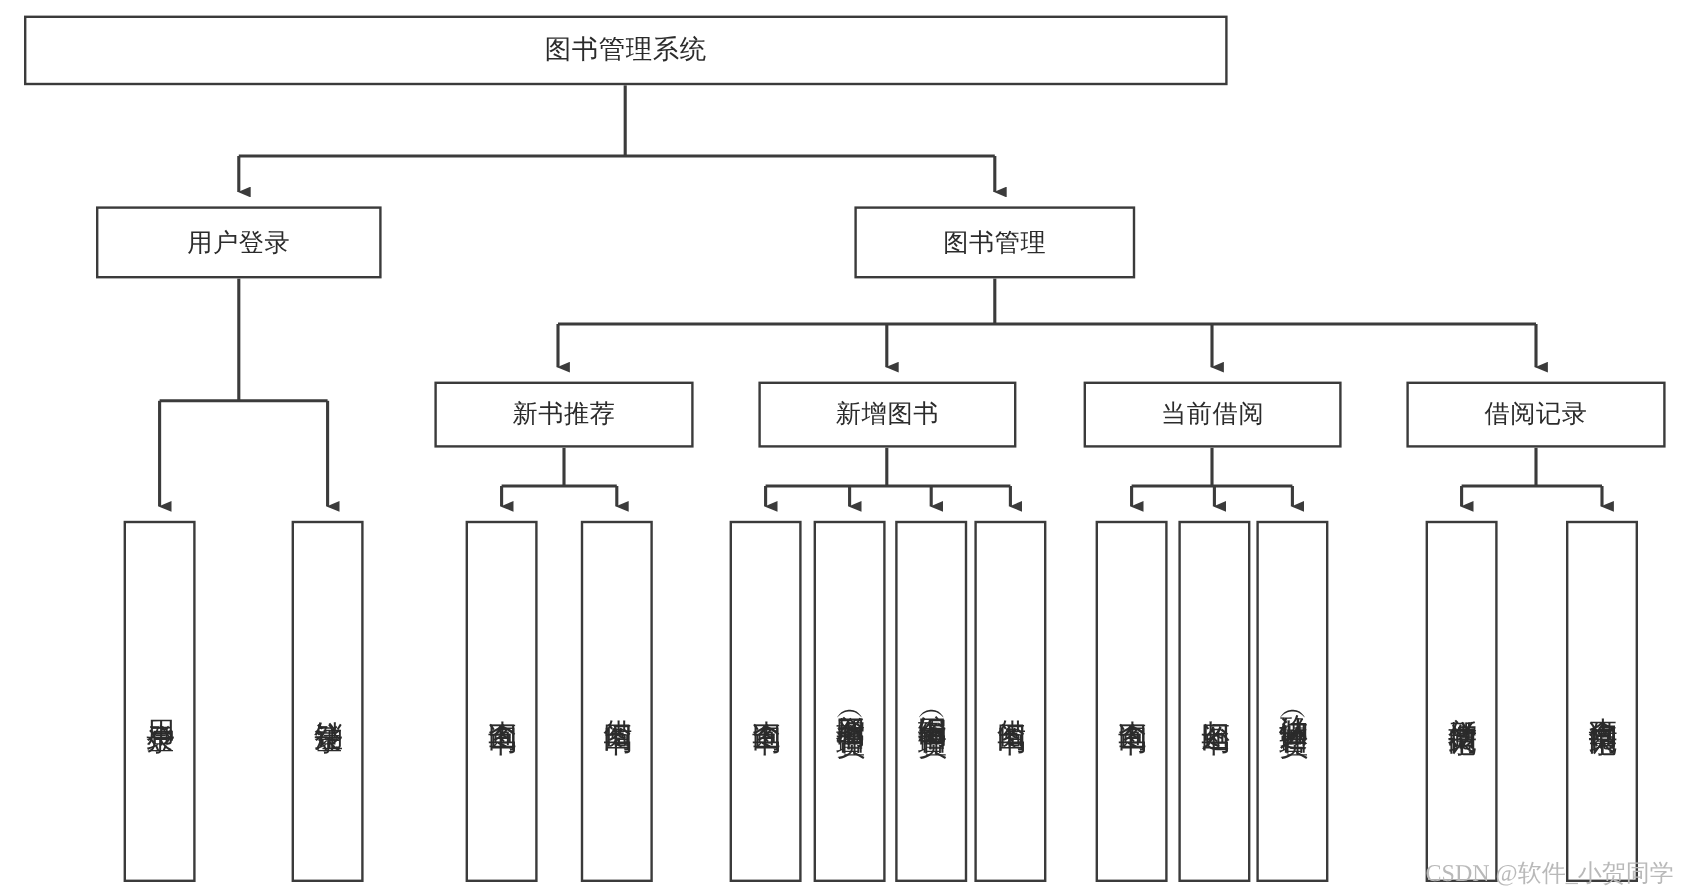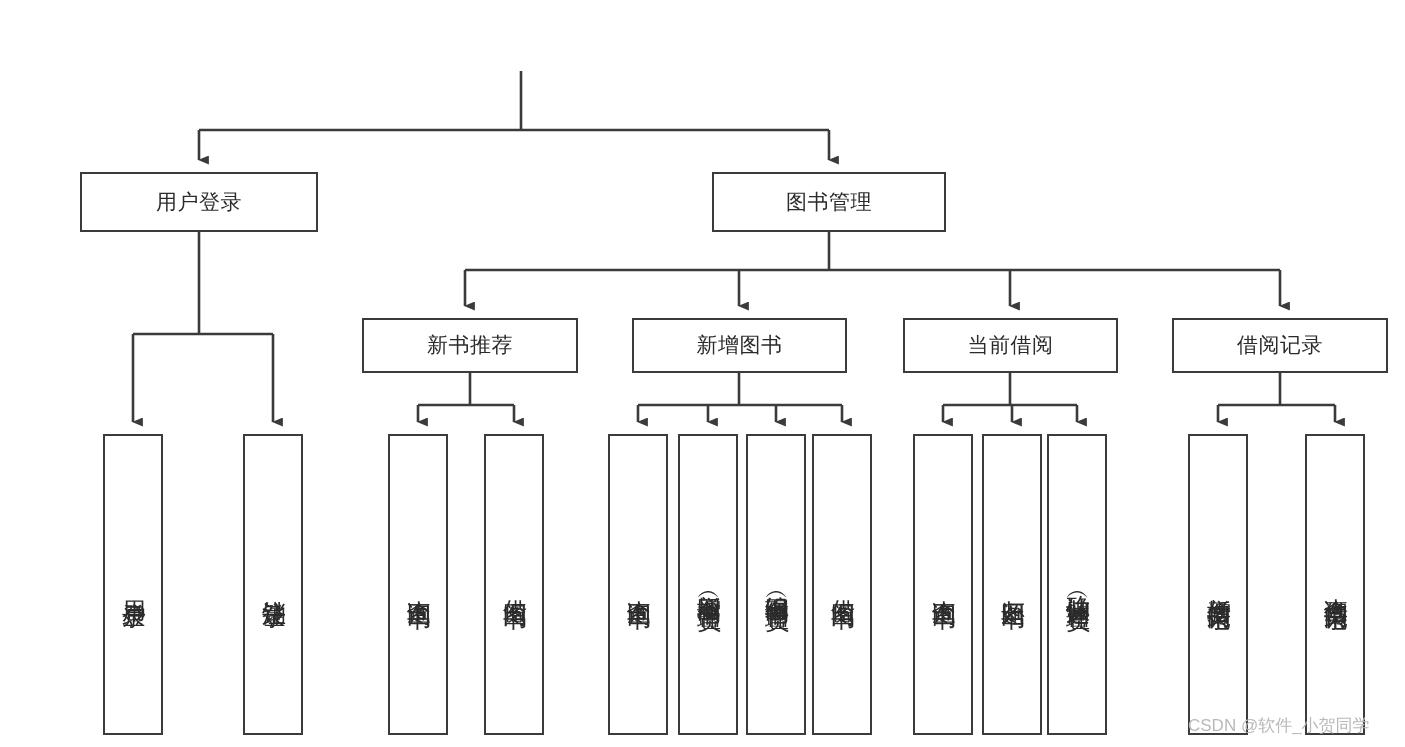--- a/index.html
+++ b/index.html
@@ -65,25 +65,25 @@
     white-space: nowrap;
     max-height: 280px;
   }
   .node.vert.tall .label {
     max-height: 290px;
   }
   #watermark {
     position: absolute;
     left: 1188px;
     top: 714px;
-    font-size: 17px;
+    font-size: 20px;
     color: #b9b9b9;
     white-space: nowrap;
     z-index: 5;
-    font-family: Liberation Sans, sans-serif;
+    font-family: Liberation Serif, serif;
   }
 </style>
 </head>
 <body>
 
 <div id="canvas">
 
   <svg id="edges" viewBox="0 0 1405 747" xmlns="http://www.w3.org/2000/svg">
     <defs>
       <marker id="arrow" viewBox="0 0 10 12" refX="5" refY="11" markerWidth="9" markerHeight="11" orient="auto-start-reverse" markerUnits="userSpaceOnUse">
@@ -129,20 +129,23 @@
       <path d="M 1012 405 L 1012 422" marker-end="url(#arrow)"></path>
       <path d="M 1077 405 L 1077 422" marker-end="url(#arrow)"></path>
 
       <path d="M 1280 373 L 1280 405"></path>
       <path d="M 1218 405 L 1335 405"></path>
       <path d="M 1218 405 L 1218 422" marker-end="url(#arrow)"></path>
       <path d="M 1335 405 L 1335 422" marker-end="url(#arrow)"></path>
     </g>
   </svg>
 
+  <div class="node horiz root" style="left:20px; top:13px; width:1003px; height:58px;">
+    <span class="label">图书管理系统</span>
+  </div>
 
   <div class="node horiz" style="left:80px; top:172px; width:238px; height:60px;">
     <span class="label">用户登录</span>
   </div>
   <div class="node horiz" style="left:362px; top:318px; width:216px; height:55px;">
     <span class="label">新书推荐</span>
   </div>
 
   <div class="node horiz" style="left:712px; top:172px; width:234px; height:60px;">
     <span class="label">图书管理</span>

